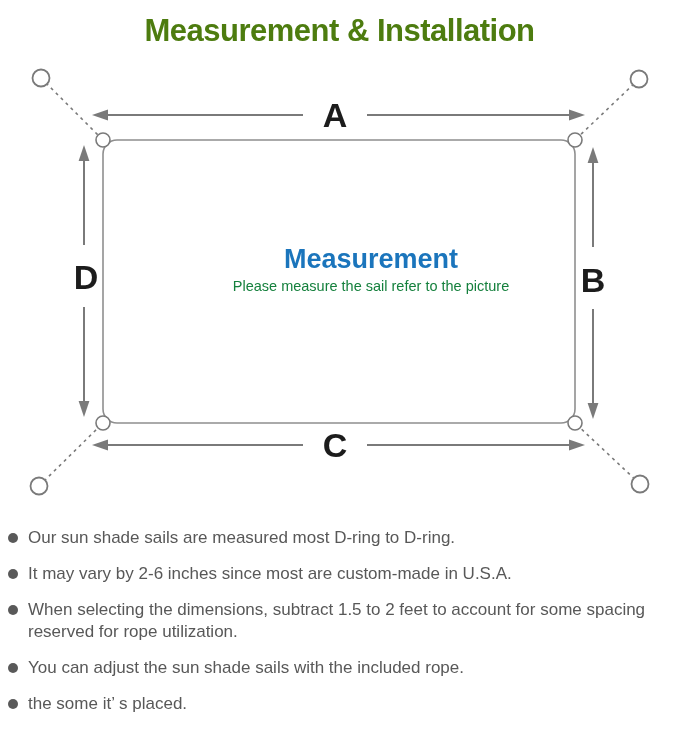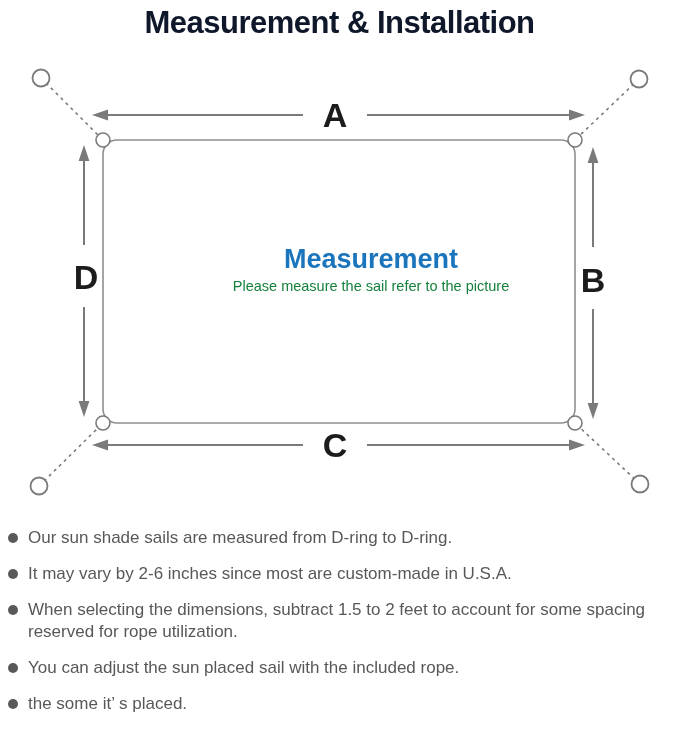--- a/index.html
+++ b/index.html
@@ -15,26 +15,26 @@
     position: relative;
     width: 679px;
     height: 739px;
     background: #ffffff;
   }
   .page-title {
     position: absolute;
     top: 1px;
     left: 0;
     right: 0;
-    margin: 4px;
+    margin: 12px;
     text-align: center;
     font-size: 31px;
     font-weight: 700;
     letter-spacing: -0.5px;
-    color: #0f172a;
+    color: #4d7c0f;
   }
   svg.diagram {
     position: absolute;
     top: 55px;
     left: 0;
   }
   svg.diagram text.dim-label {
     font-family: "Liberation Sans", sans-serif;
     font-size: 34px;
     font-weight: 700;
@@ -159,21 +159,21 @@
   </svg>
 
   <div class="center-text center-title">Measurement</div>
   <div class="center-text center-sub">Please measure the sail refer to the picture</div>
 
   <div class="bullets">
 
     <div class="bullet">
       <span class="dot"></span>
       <div class="lines">
-        <div>Our sun shade sails are measured from D-ring to D-ring.</div>
+        <div>Our sun shade sails are measured most D-ring to D-ring.</div>
       </div>
     </div>
 
     <div class="bullet">
       <span class="dot"></span>
       <div class="lines">
         <div>It may vary by 2-6 inches since most are custom-made in U.S.A.</div>
       </div>
     </div>
 
@@ -181,21 +181,21 @@
       <span class="dot"></span>
       <div class="lines">
         <div>When selecting the dimensions, subtract 1.5 to 2 feet to account for some spacing</div>
         <div>reserved for rope utilization.</div>
       </div>
     </div>
 
     <div class="bullet">
       <span class="dot"></span>
       <div class="lines">
-        <div>You can adjust the sun placed sail with the included rope.</div>
+        <div>You can adjust the sun shade sails with the included rope.</div>
       </div>
     </div>
 
     <div class="bullet">
       <span class="dot"></span>
       <div class="lines">
         <div>the some it’ s placed.</div>
       </div>
     </div>
 

